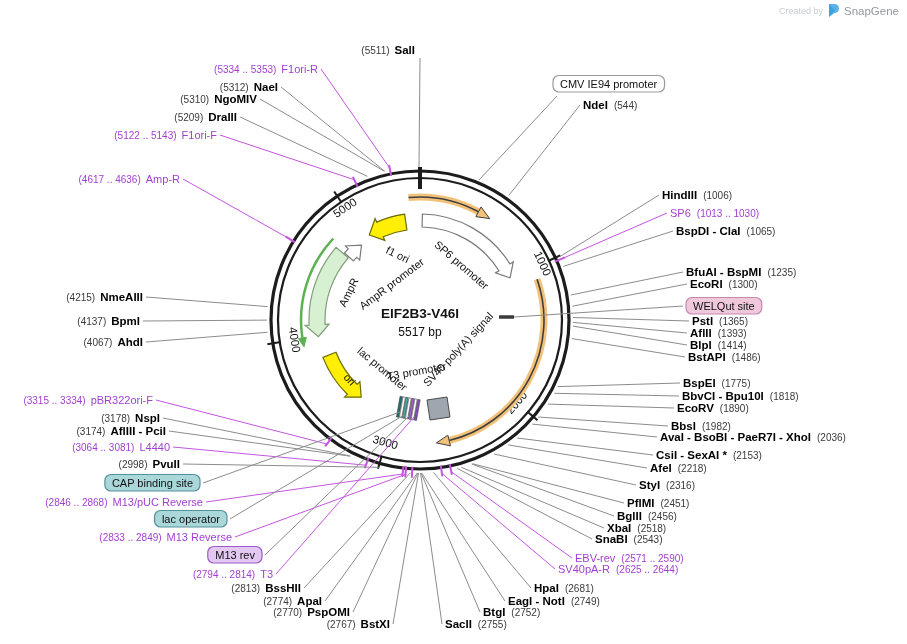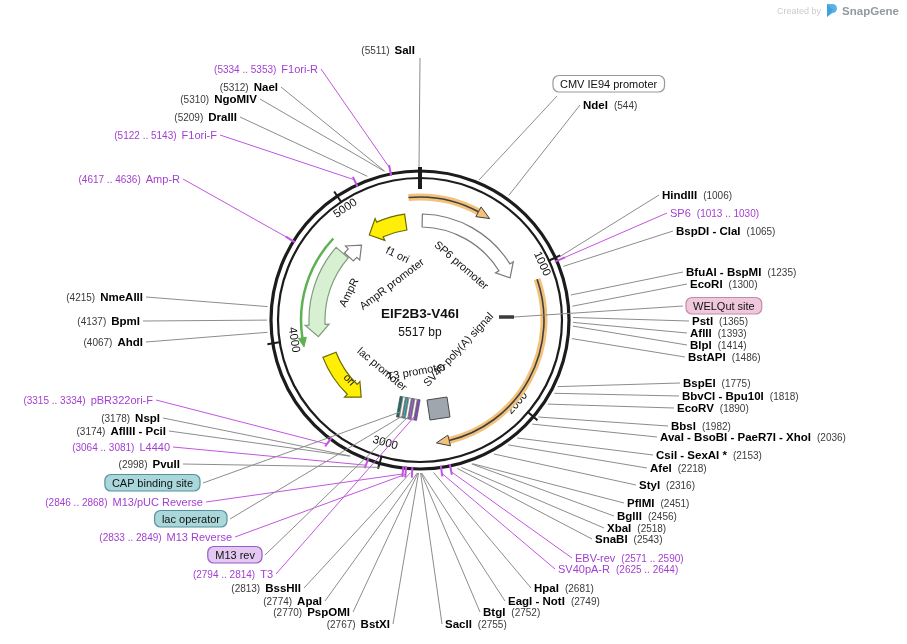--- a/index.html
+++ b/index.html
@@ -8,21 +8,21 @@
   svg text{user-select:none;}
   .nm{font-family:"Liberation Sans",sans-serif;font-size:11.5px;font-weight:700;fill:#000000;}
   .pos{font-family:"Liberation Sans",sans-serif;font-size:10px;fill:#3a3a3a;}
   .prim{fill:#A23FD0;}
   .prim.nm{font-weight:400;font-size:11px;}
   .boxtxt{font-family:"Liberation Sans",sans-serif;font-size:11px;fill:#111111;}
   .ticklbl{font-family:"Liberation Sans",sans-serif;font-size:11.5px;fill:#111111;}
   .inner{font-family:"Liberation Sans",sans-serif;fill:#111111;}
   .wm{position:absolute;top:3px;right:8px;display:flex;align-items:center;gap:4px;}
   .wm-c{font-size:9px;color:#c9ccd0;}
-  .wm-b{font-size:11.5px;font-weight:700;color:#93999e;}
+  .wm-b{font-size:11.5px;font-weight:400;color:#93999e;}
 </style>
 </head>
 <body>
 
 
 
 <div class="wm">
   <span class="wm-c">Created by</span>
   <svg class="wm-logo" width="13" height="15" viewBox="0 0 13 15">
     <path d="M2 1 h5.5 a4.5 4.5 0 0 1 0 9 L2 14 Z" fill="#5AB2E6"></path>

